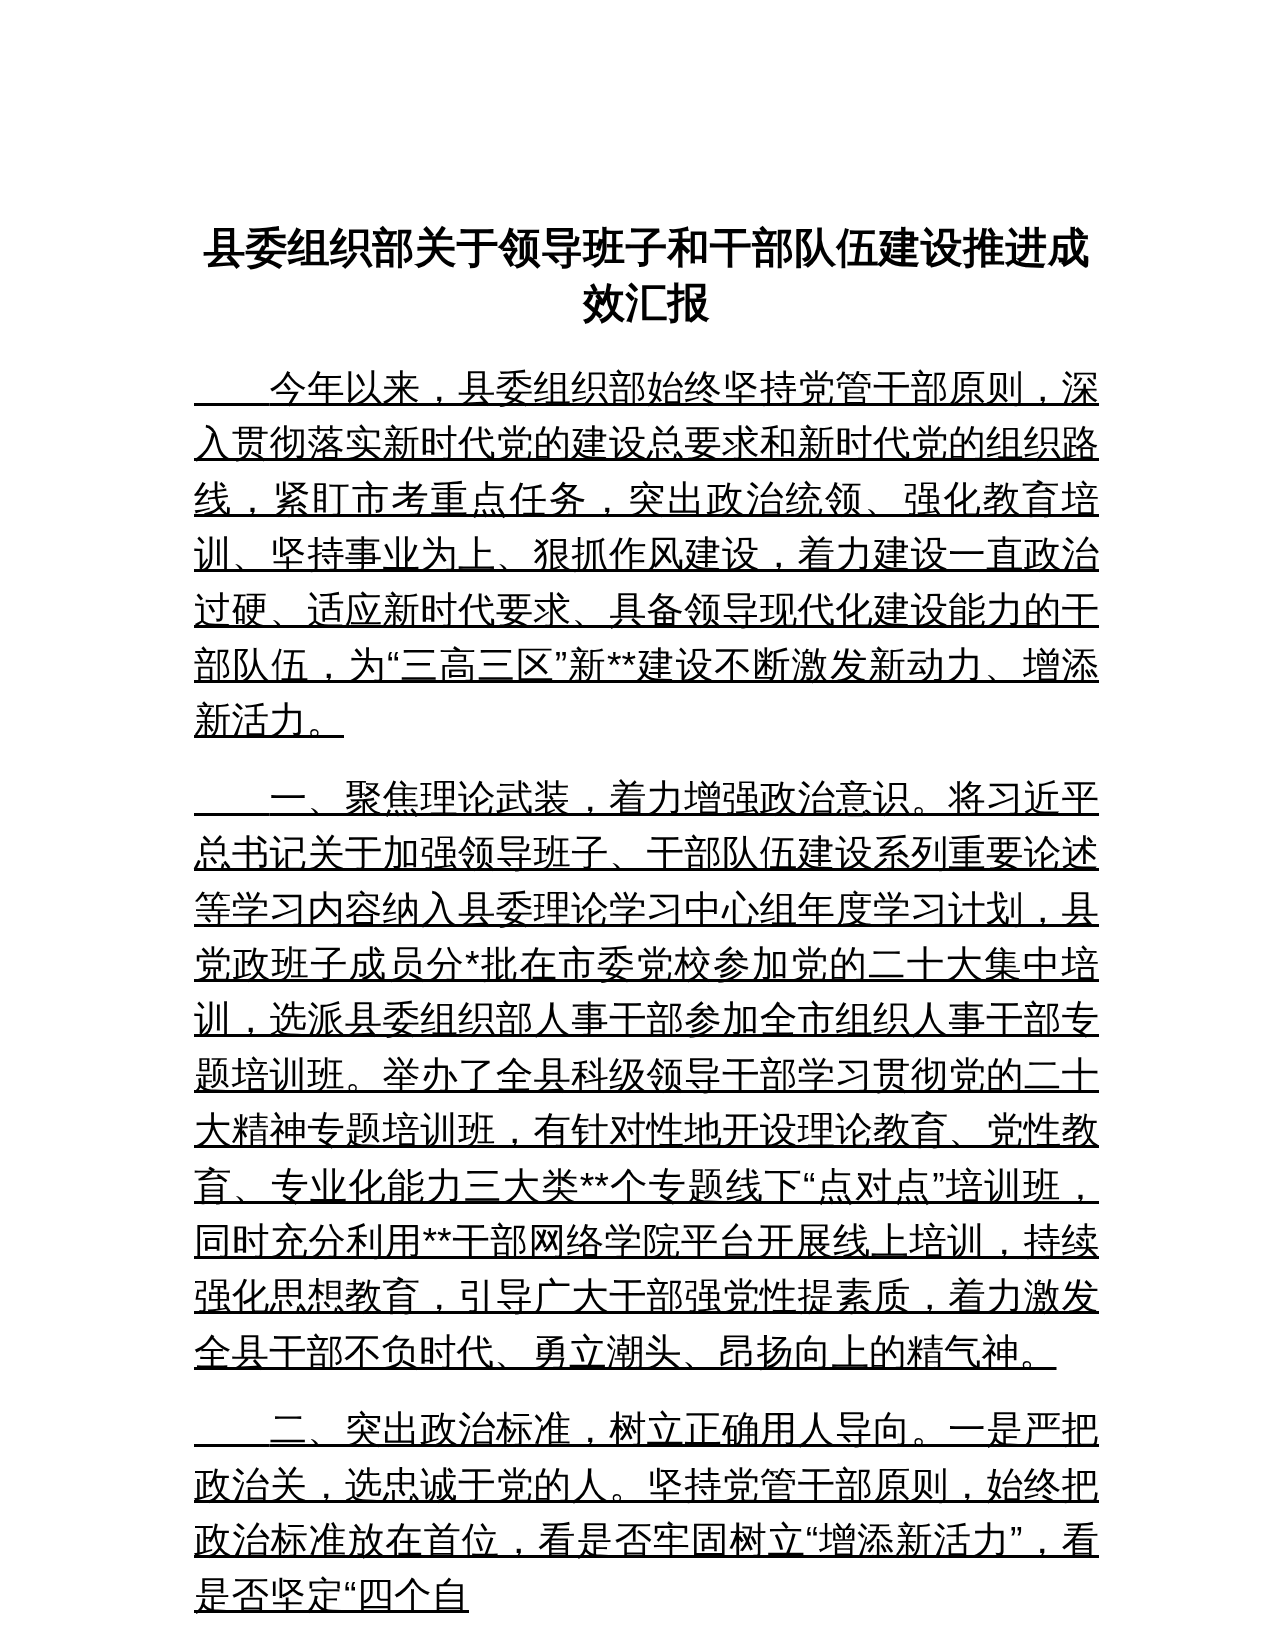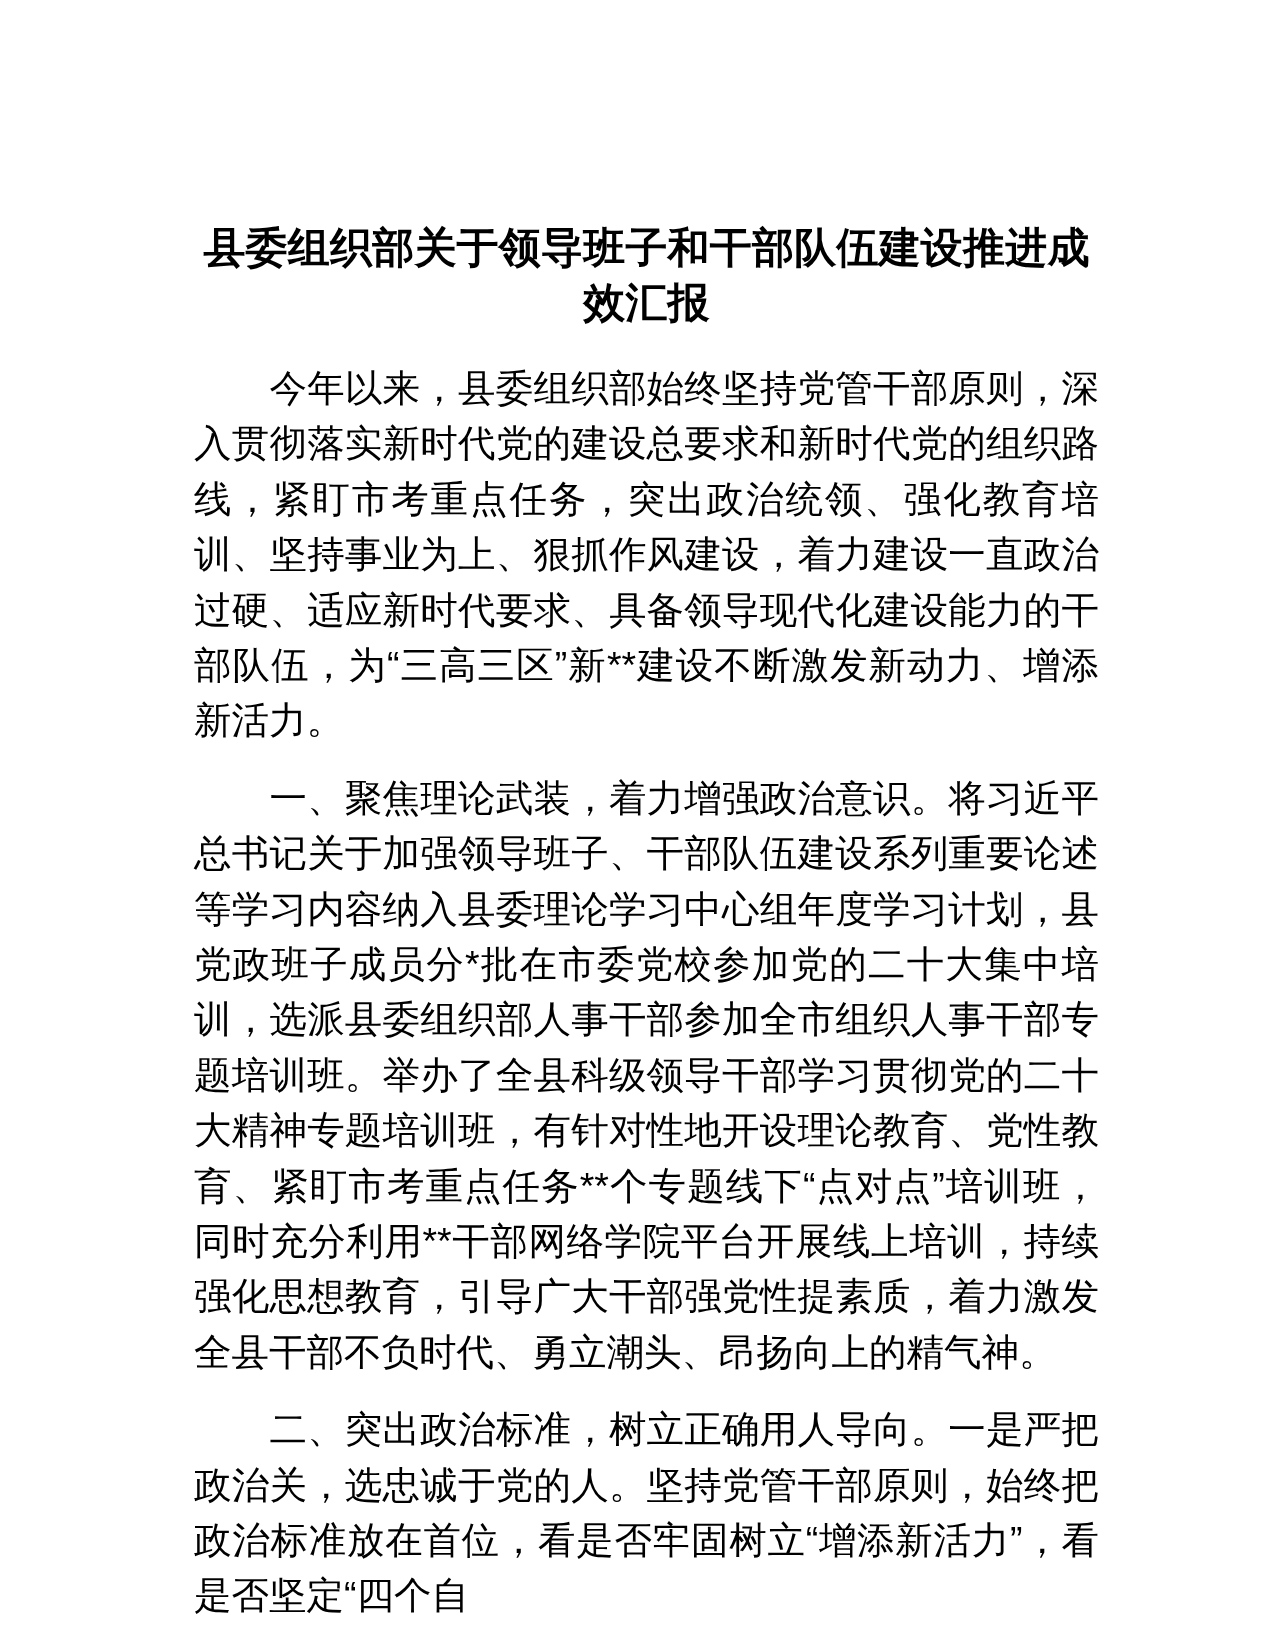--- a/index.html
+++ b/index.html
@@ -39,36 +39,37 @@
   .para {
     font-size: 37.5px;
     font-weight: normal;
     line-height: 55.4px;
     text-align: justify;
     text-align-last: left;
     text-justify: inter-character;
     word-break: break-all;
     margin: 0 0 0 0;
     letter-spacing: 0;
+    text-decoration: underline;
   }
   .para + .para {
     margin-top: 22px;
   }
   .indent::before {
     content: "\3000\3000";
   }
 </style>
 </head>
 <body>
 
 <div class="page">
   <div class="content">
 
     <h1 class="doc-title">县委组织部关于领导班子和干部队伍建设推进成效汇报</h1>
 
     <p class="para indent">今年以来，县委组织部始终坚持党管干部原则，深入贯彻落实新时代党的建设总要求和新时代党的组织路线，紧盯市考重点任务，突出政治统领、强化教育培训、坚持事业为上、狠抓作风建设，着力建设一直政治过硬、适应新时代要求、具备领导现代化建设能力的干部队伍，为“三高三区”新**建设不断激发新动力、增添新活力。</p>
 
-    <p class="para indent">一、聚焦理论武装，着力增强政治意识。将习近平总书记关于加强领导班子、干部队伍建设系列重要论述等学习内容纳入县委理论学习中心组年度学习计划，县党政班子成员分*批在市委党校参加党的二十大集中培训，选派县委组织部人事干部参加全市组织人事干部专题培训班。举办了全县科级领导干部学习贯彻党的二十大精神专题培训班，有针对性地开设理论教育、党性教育、紧盯市考重点任务**个专题线下“点对点”培训班，同时充分利用**干部网络学院平台开展线上培训，持续强化思想教育，引导广大干部强党性提素质，着力激发全县干部不负时代、勇立潮头、昂扬向上的精气神。</p>
+    <p class="para indent">一、聚焦理论武装，着力增强政治意识。将习近平总书记关于加强领导班子、干部队伍建设系列重要论述等学习内容纳入县委理论学习中心组年度学习计划，县党政班子成员分*批在市委党校参加党的二十大集中培训，选派县委组织部人事干部参加全市组织人事干部专题培训班。举办了全县科级领导干部学习贯彻党的二十大精神专题培训班，有针对性地开设理论教育、党性教育、专业化能力三大类**个专题线下“点对点”培训班，同时充分利用**干部网络学院平台开展线上培训，持续强化思想教育，引导广大干部强党性提素质，着力激发全县干部不负时代、勇立潮头、昂扬向上的精气神。</p>
 
     <p class="para indent">二、突出政治标准，树立正确用人导向。一是严把政治关，选忠诚于党的人。坚持党管干部原则，始终把政治标准放在首位，看是否牢固树立“增添新活力”，看是否坚定“四个自</p>
 
   </div>
 </div>
 
 </body></html>

